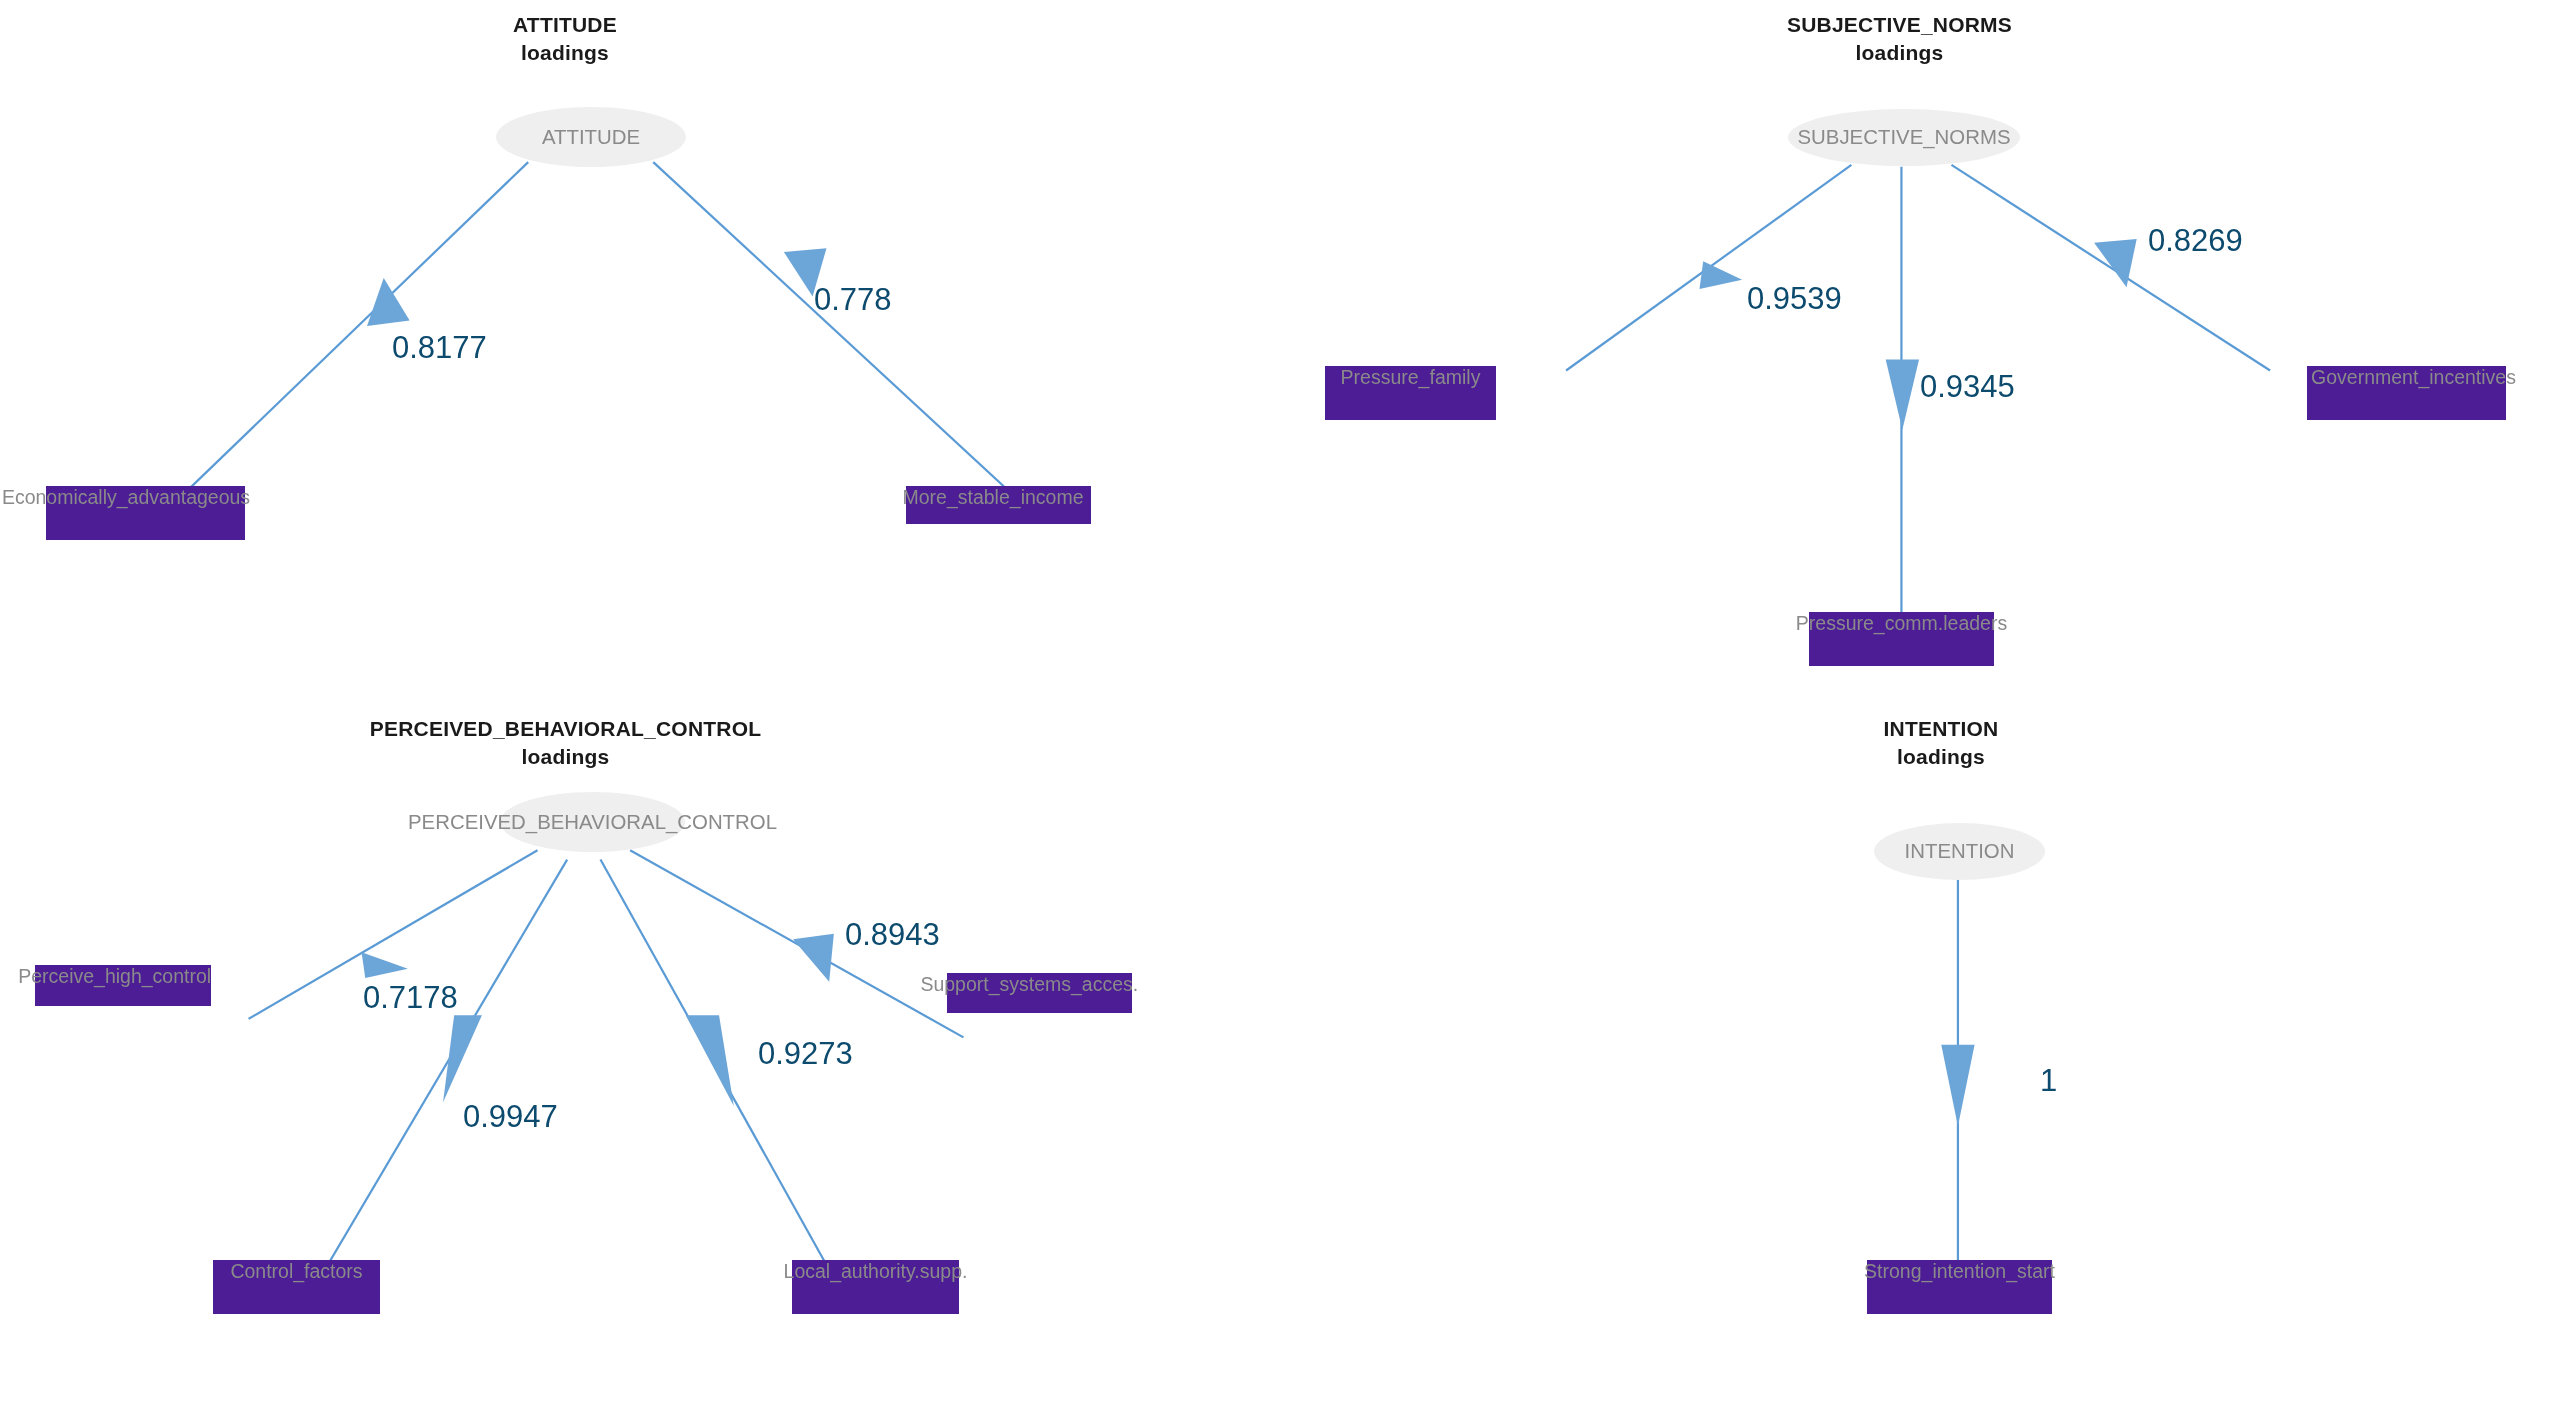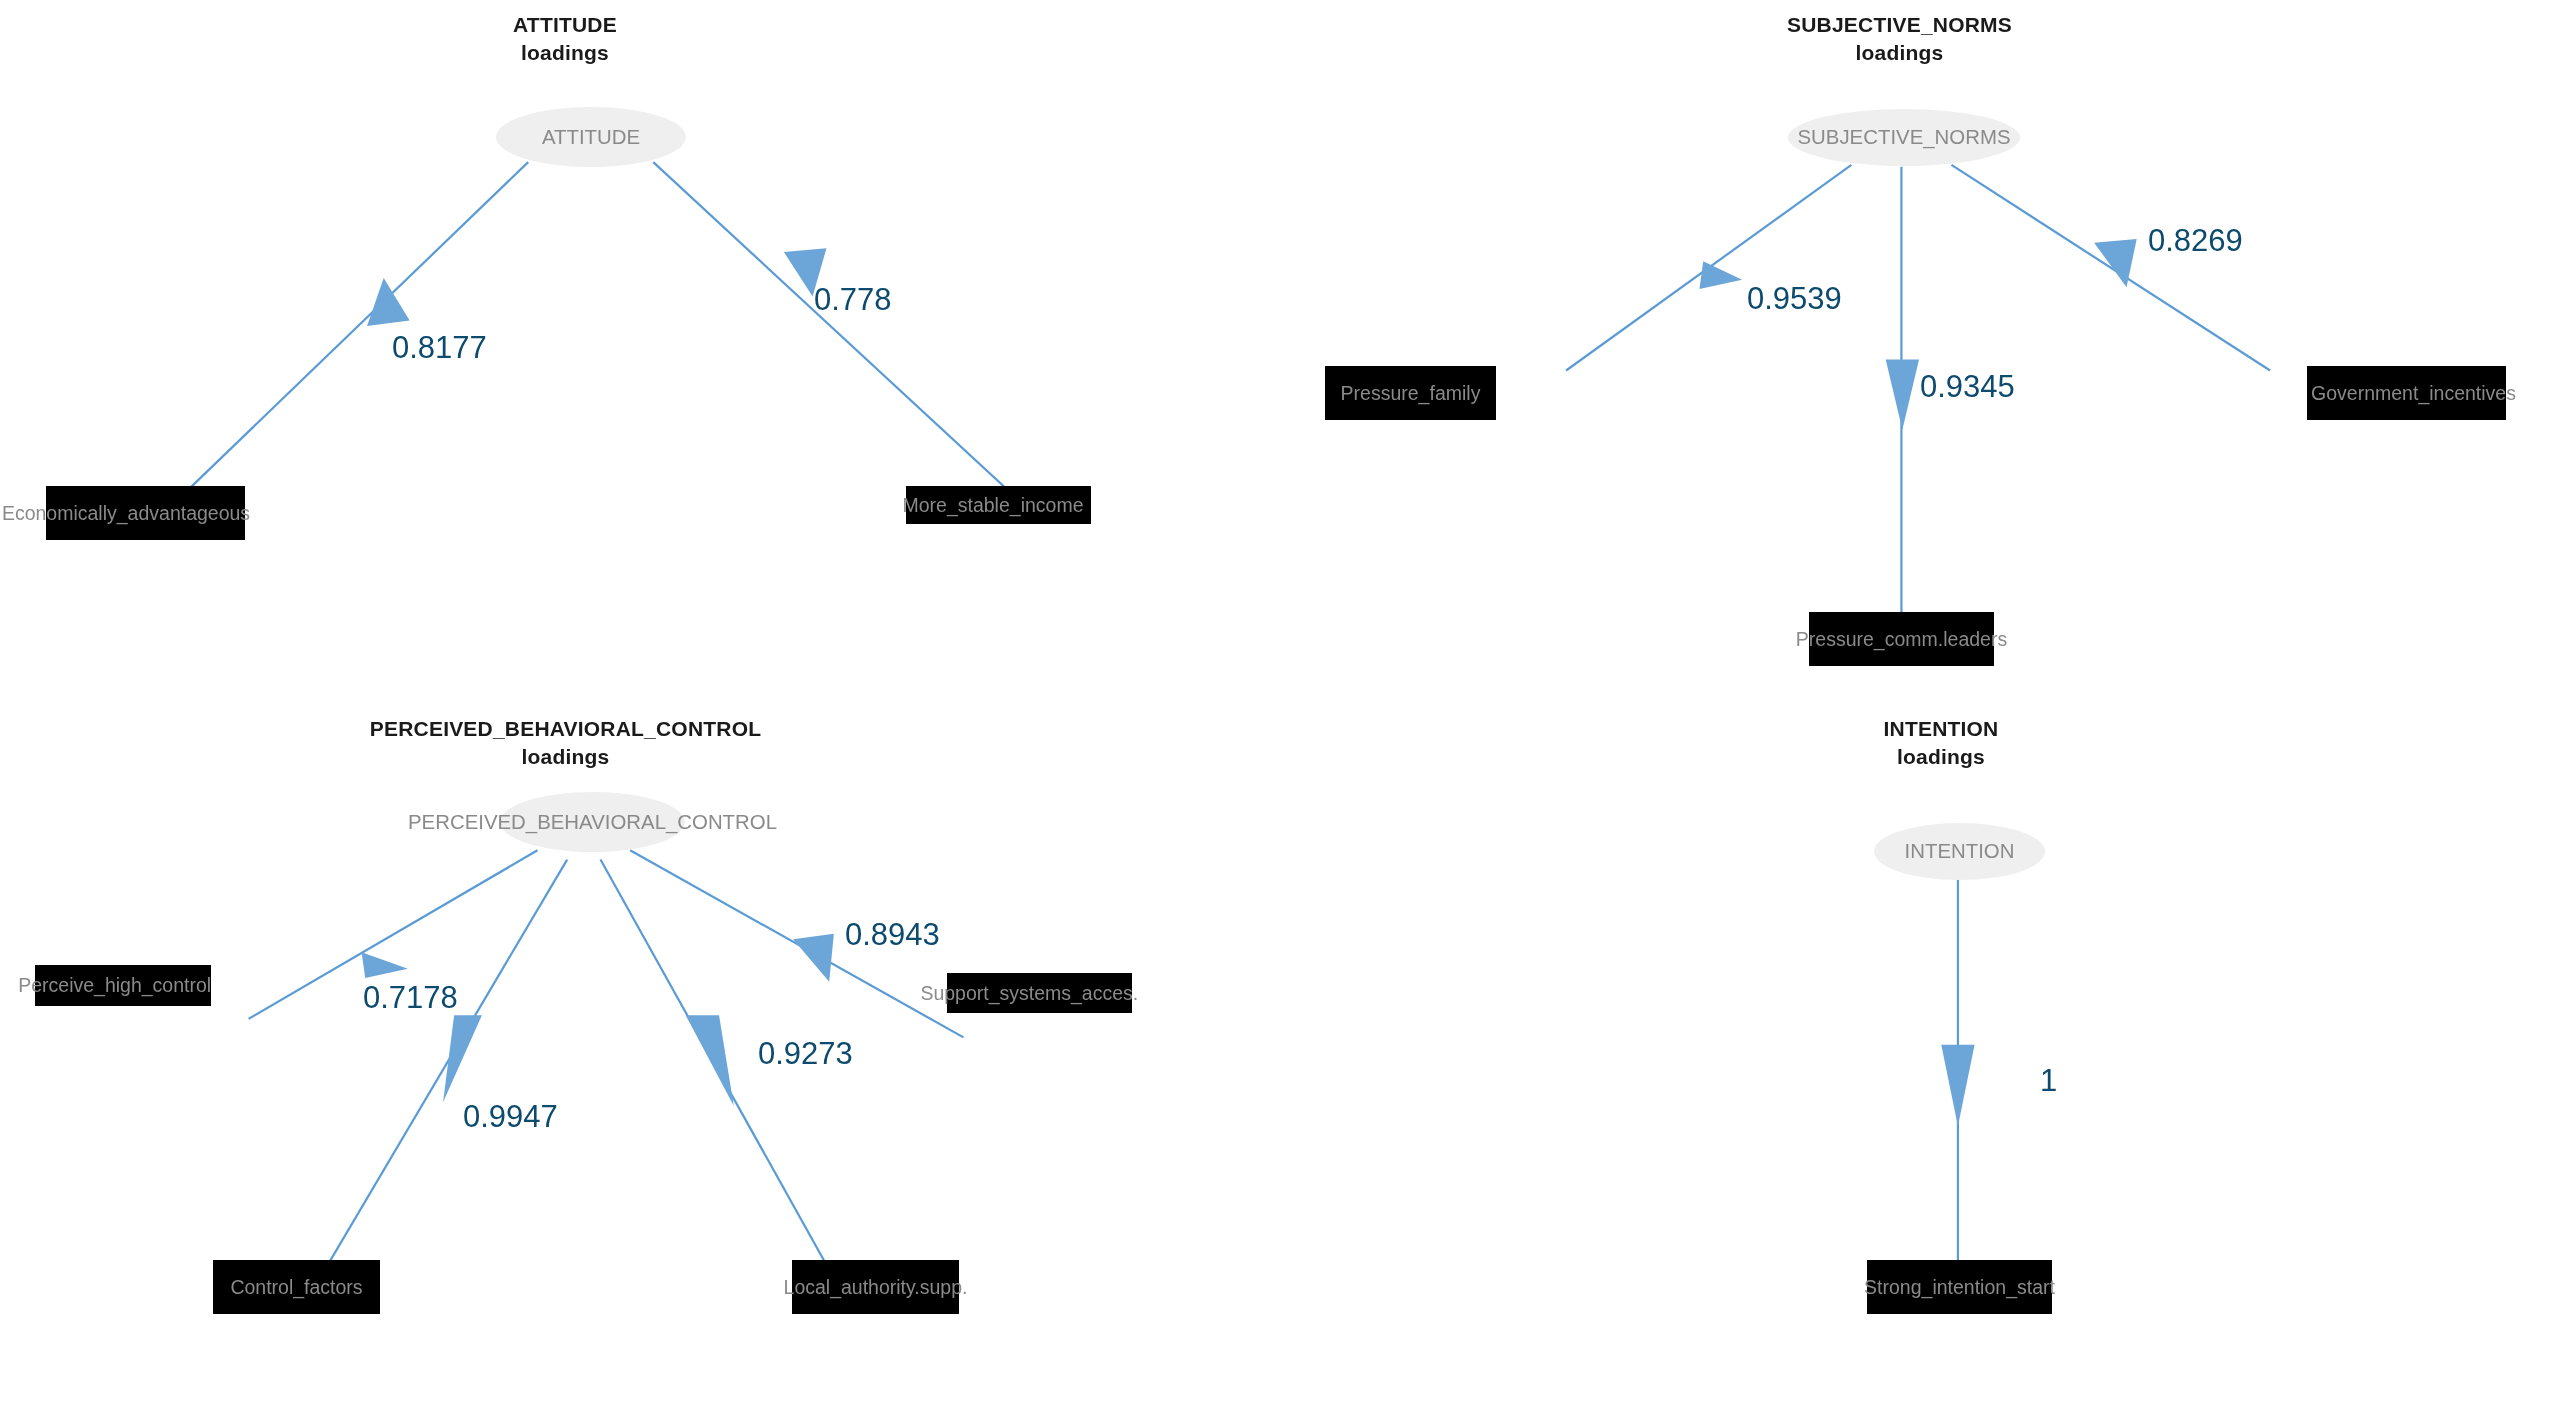--- a/index.html
+++ b/index.html
@@ -52,23 +52,22 @@
     color: #8a8a8a;
     font-size: 20.4px;
     font-family: "Liberation Sans", sans-serif;
     white-space: nowrap;
   }
   .latent span { position: relative; z-index: 2; }
 
   .observed {
     position: absolute;
     display: flex;
-    align-items: center;
     justify-content: center;
-    background: #000000;
+    background: #4c1d95;
     color: #8a8a8a;
     font-size: 19.5px;
     font-family: "Liberation Sans", sans-serif;
     white-space: nowrap;
   }
   .observed span { position: relative; z-index: 2; }
 
   .edge-label {
     position: absolute;
     color: #0c4a6e;

